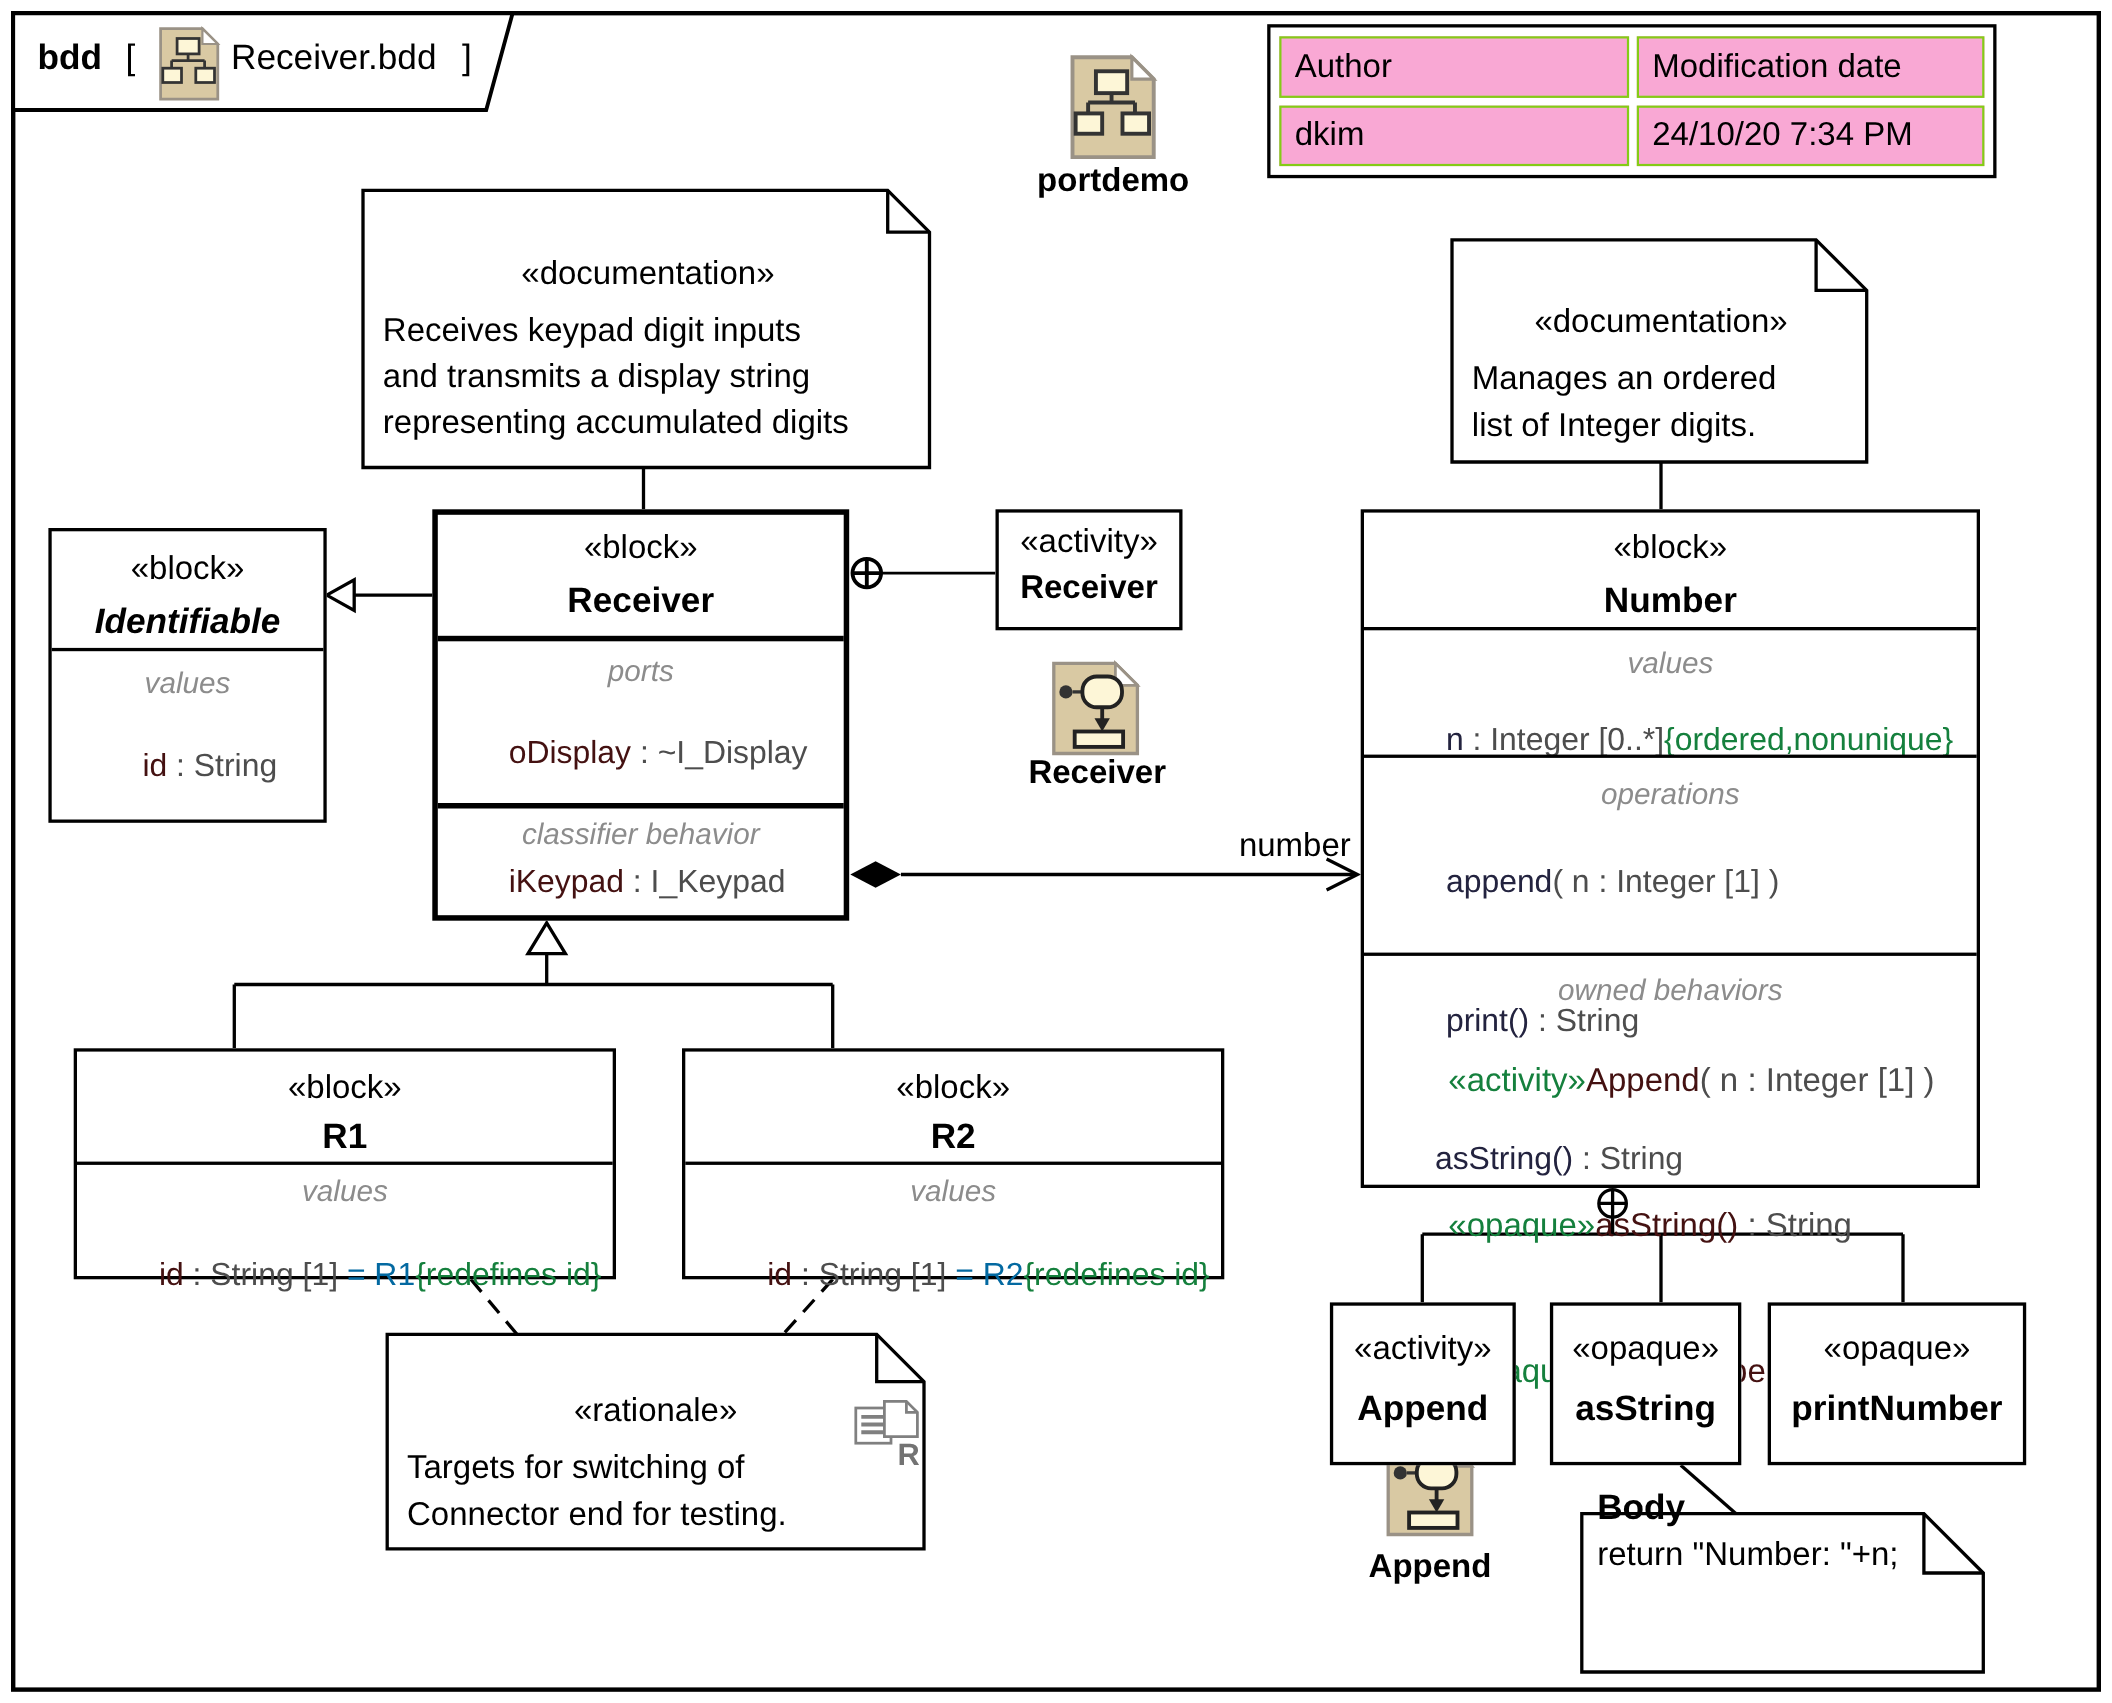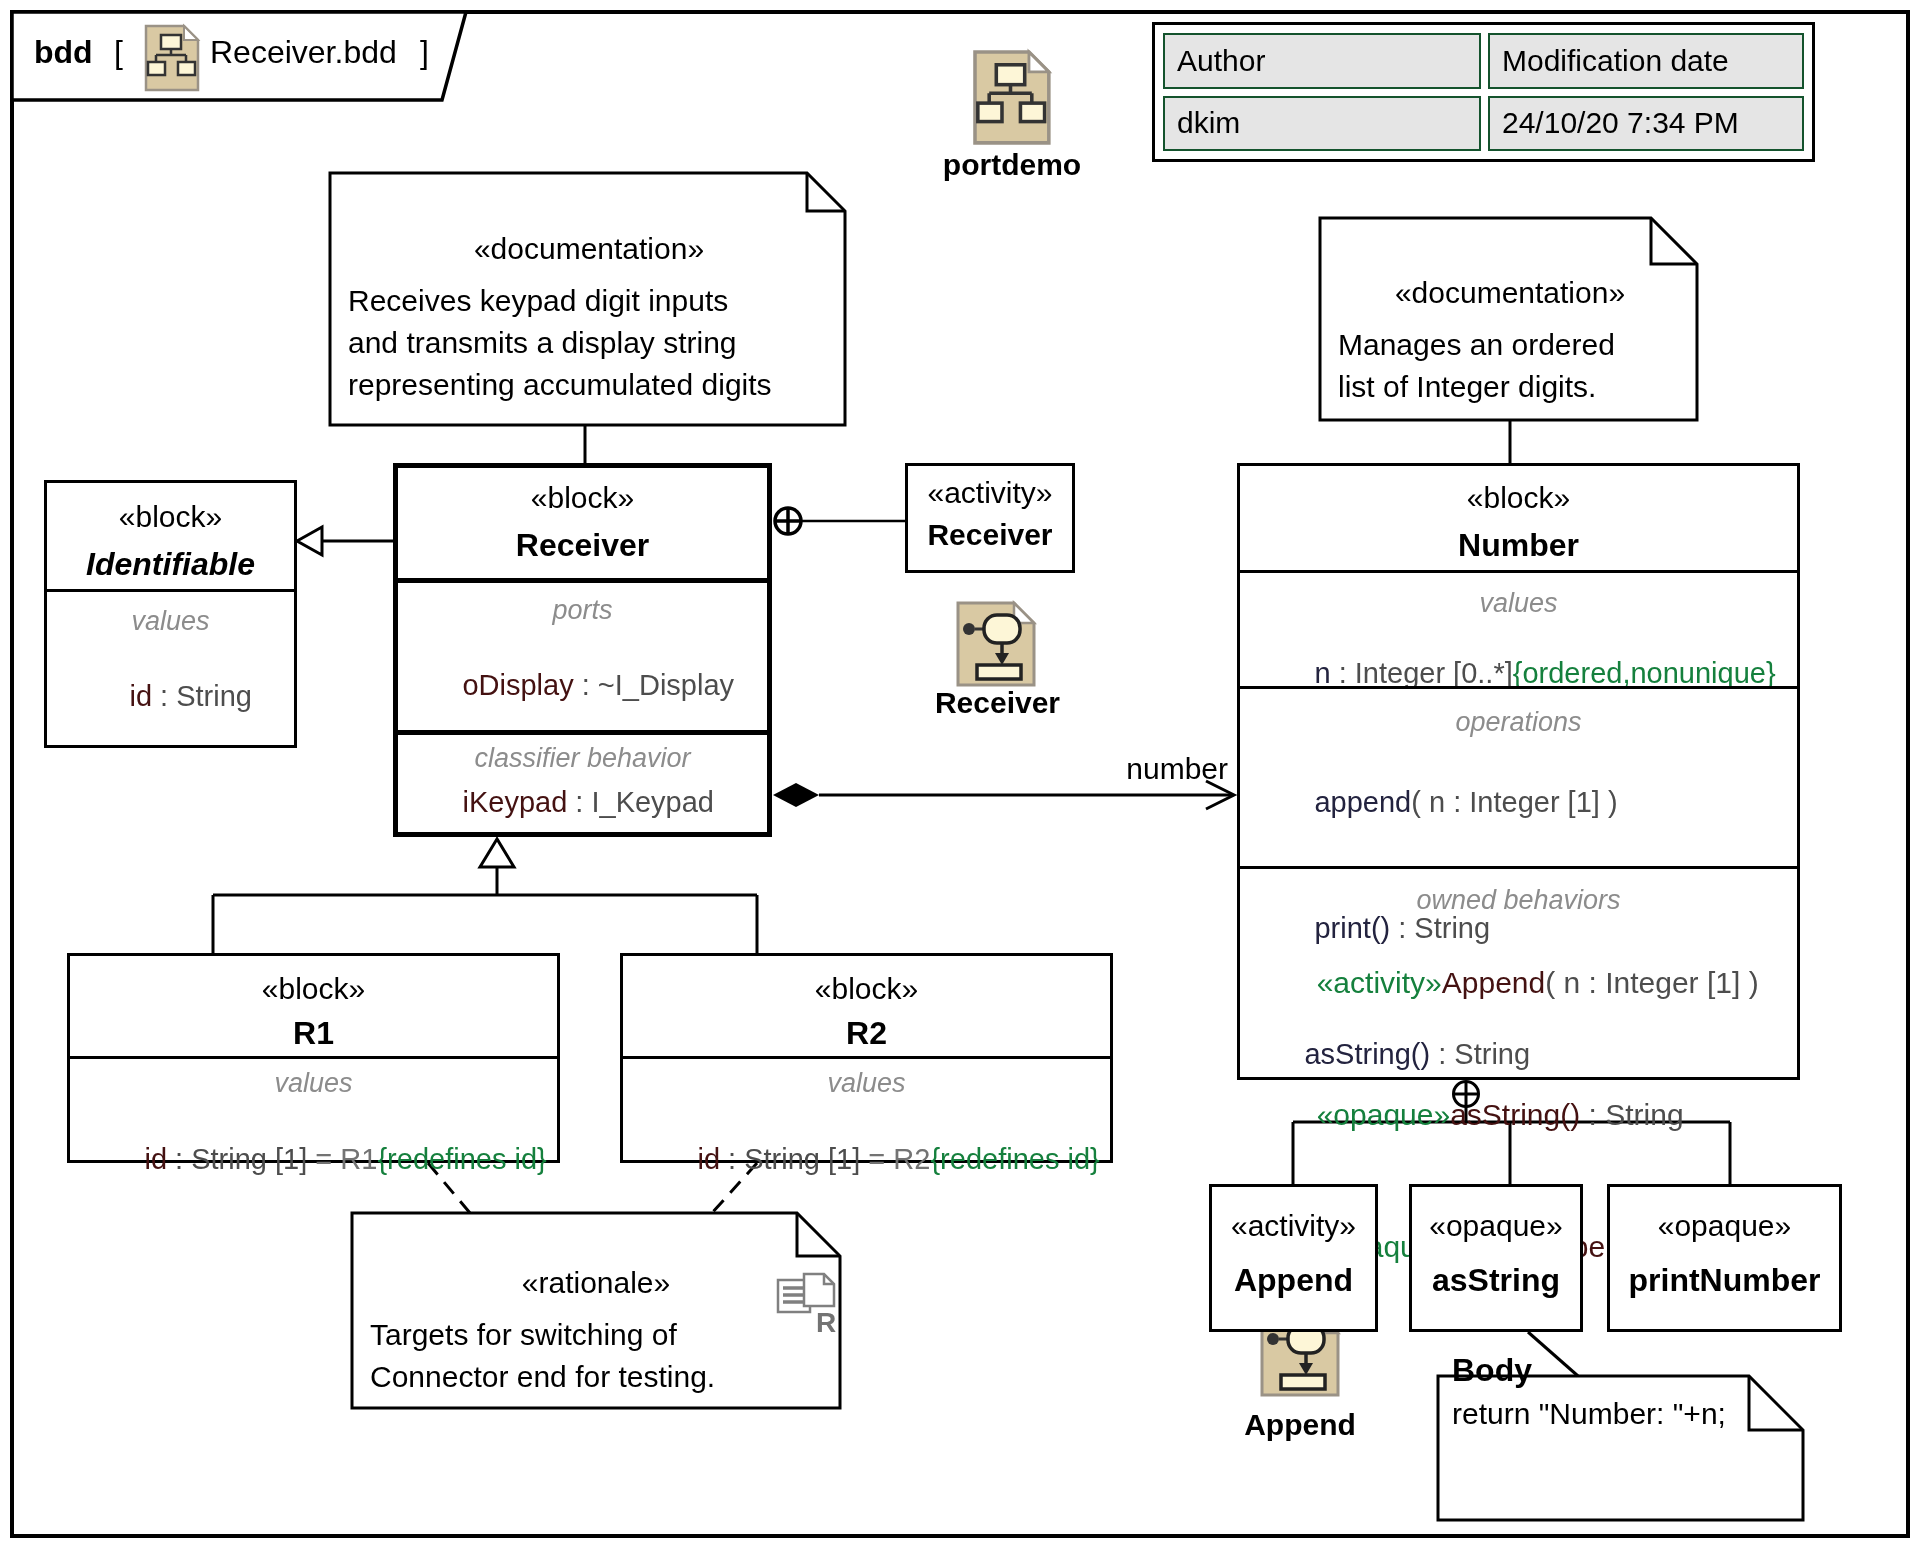--- a/index.html
+++ b/index.html
@@ -14,29 +14,29 @@
   .block.thick>.comp{border-top-width:5px}
   .stereo{display:block;text-align:center;font-size:30px;line-height:44px}
   .bname{display:block;text-align:center;font-size:32px;font-weight:bold;line-height:50px}
   .bname.it{font-style:italic}
   .clabel{text-align:center;font-style:italic;font-size:27px;color:#8c8c8c;line-height:34px}
   .member{font-size:29px;white-space:pre;line-height:39px;padding-left:0}
   .maroon{color:#441111}
   .navy{color:#23233f}
   .typ{color:#4d4d4d}
   .lg{color:#15803d}
-  .org{color:#737373}
+  .org{color:#0369a1}
   .gy{color:#8c8c8c}
   .tabtxt{position:absolute;font-size:32px;line-height:44px}
   .bold{font-weight:bold}
   #infotable{position:absolute;left:1152px;top:22px;width:663px;height:140px;
     border:3px solid #000;box-sizing:border-box;padding:8px;display:grid;
     grid-template-columns:318px 1fr;grid-template-rows:1fr 1fr;gap:7px;background:#fff}
-  #infotable .cell{border:2px solid #14532d;font-size:30px;display:flex;align-items:center;
-    padding-left:12px;background:#e5e5e5}
+  #infotable .cell{border:2px solid #84cc16;font-size:30px;display:flex;align-items:center;
+    padding-left:12px;background:#f9a8d4}
   .notetext{position:absolute;font-size:30px;line-height:42px}
   .notetext .nstereo{display:block;text-align:center;margin-bottom:10px}
   .iconlabel{position:absolute;font-size:30px;font-weight:bold;text-align:center;line-height:34px}
   .floatbox{position:absolute;background:#fff;border:3px solid #000;box-sizing:border-box}
 </style>
 </head>
 <body>
 
 <div id="canvas">
 

